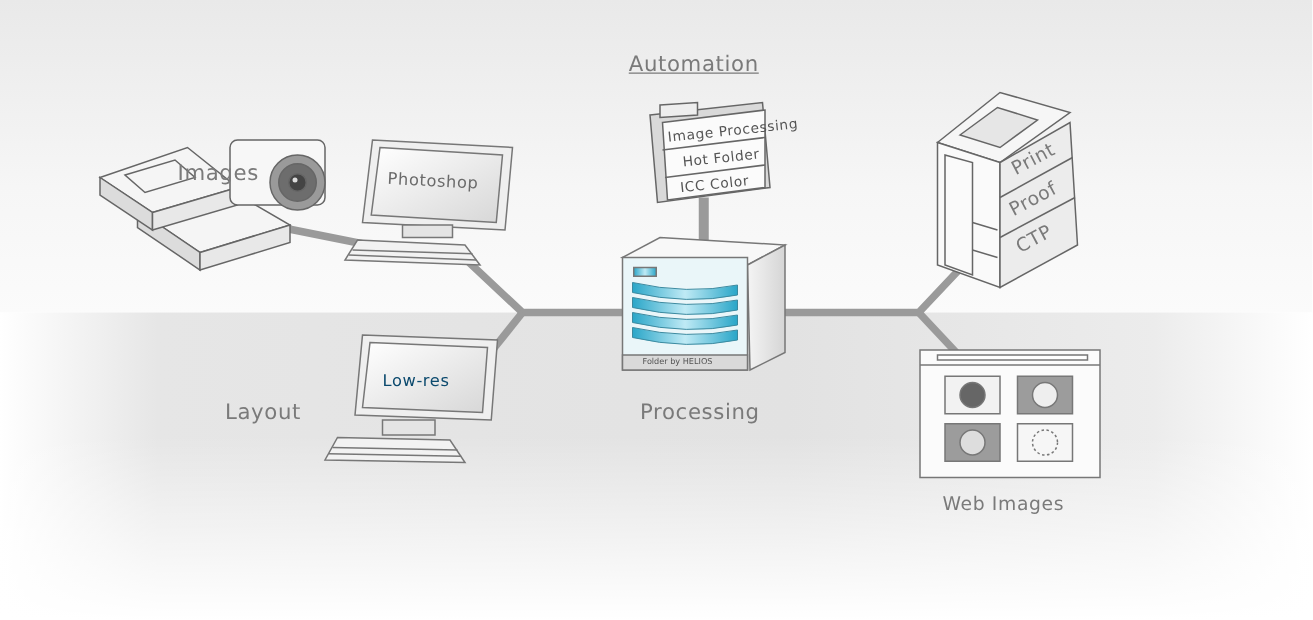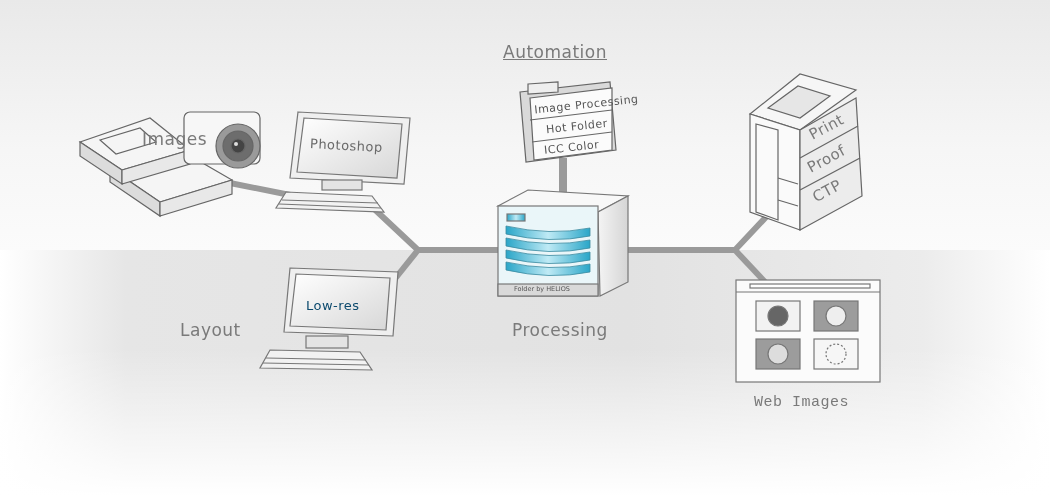--- a/index.html
+++ b/index.html
@@ -127,21 +127,21 @@
     <circle cx="836" cy="316" r="10" fill="#eee"></circle>
     <circle cx="778" cy="354" r="10" fill="#ddd"></circle>
     <circle cx="836" cy="354" r="10" fill="none" stroke-dasharray="2 2"></circle>
   </g>
 </svg>
 
 <div class="lbl" style="left:142px;top:86px;margin-top:43px;">Images</div>
 <div class="lbl" style="left:503px;top:42px;text-decoration:underline;">Automation</div>
 <div class="lbl" style="left:180px;top:320px;">Layout</div>
 <div class="lbl" style="left:512px;top:320px;">Processing</div>
-<div class="lbl" style="left:754px;top:394px;font-size:15px;font-family:Liberation Mono, monospace;">Web Images</div>
+<div class="lbl" style="left:754px;top:394px;font-size:15px;">Web Images</div>
 
 <div class="lbl" style="left:310px;top:138px;font-size:13px;color:#6a6a6a;transform:rotate(3deg);">Photoshop</div>
 <div class="lbl" style="left:306px;top:298px;font-size:13px;color:#0c4a6e;">Low-res</div>
 
 <div class="lbl small" style="left:534px;top:98px;transform:rotate(-6deg);">Image Processing</div>
 <div class="lbl small" style="left:546px;top:120px;transform:rotate(-6deg);">Hot Folder</div>
 <div class="lbl small" style="left:544px;top:141px;transform:rotate(-6deg);">ICC Color</div>
 
 <div class="lbl" style="left:514px;top:285px;font-size:6.5px;color:#555;letter-spacing:0;">Folder by HELIOS</div>
 

